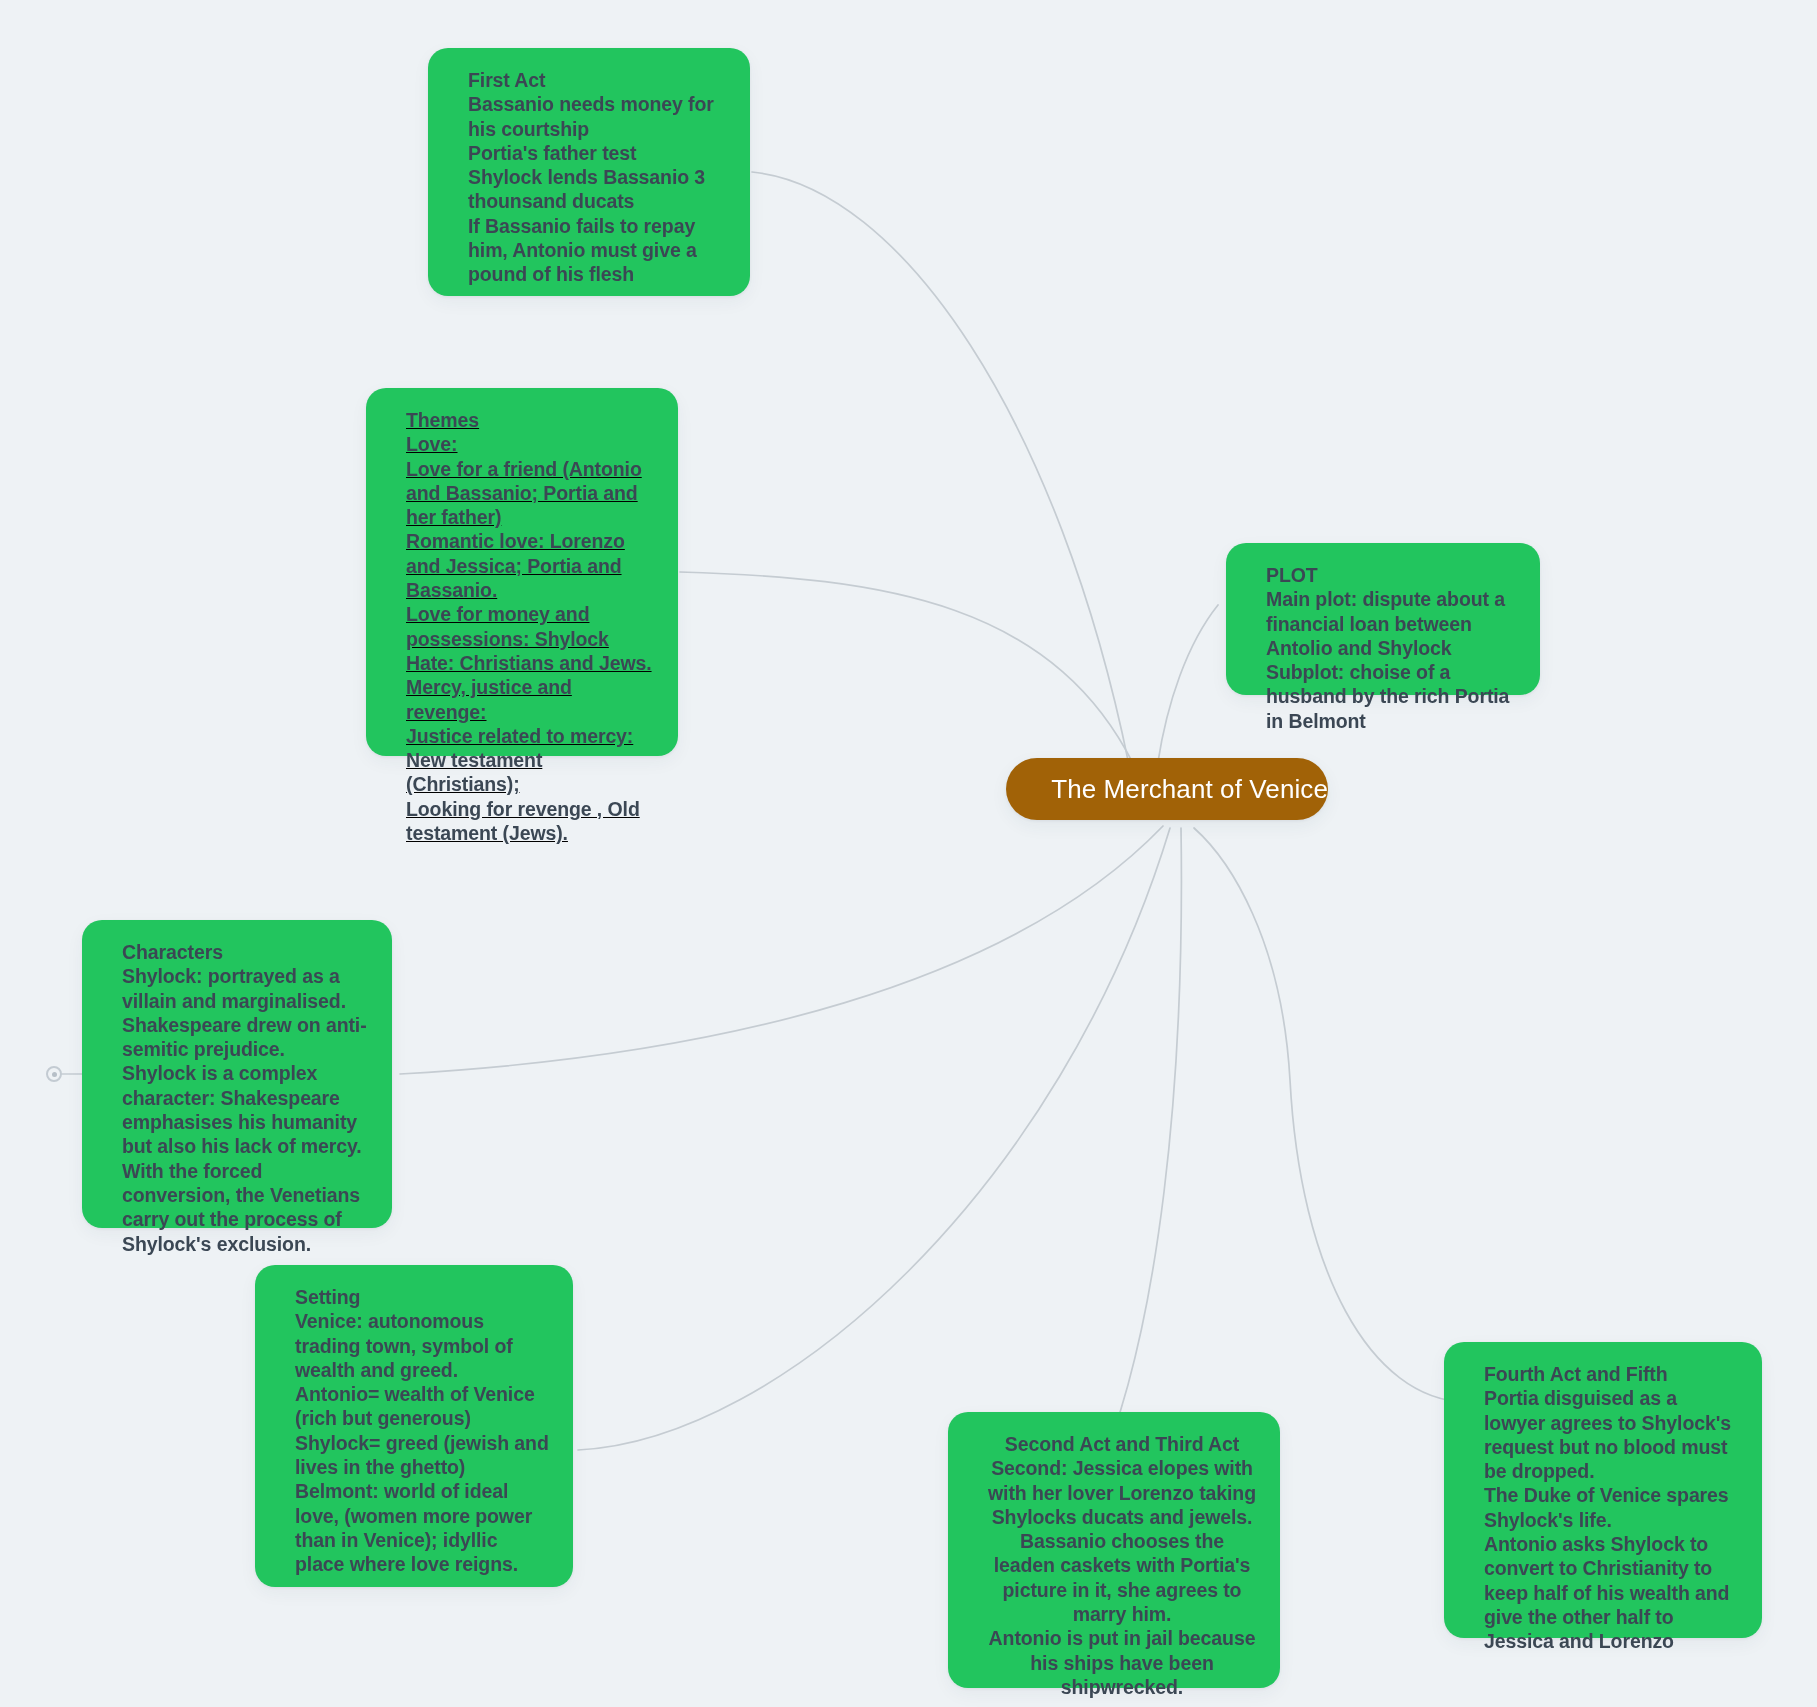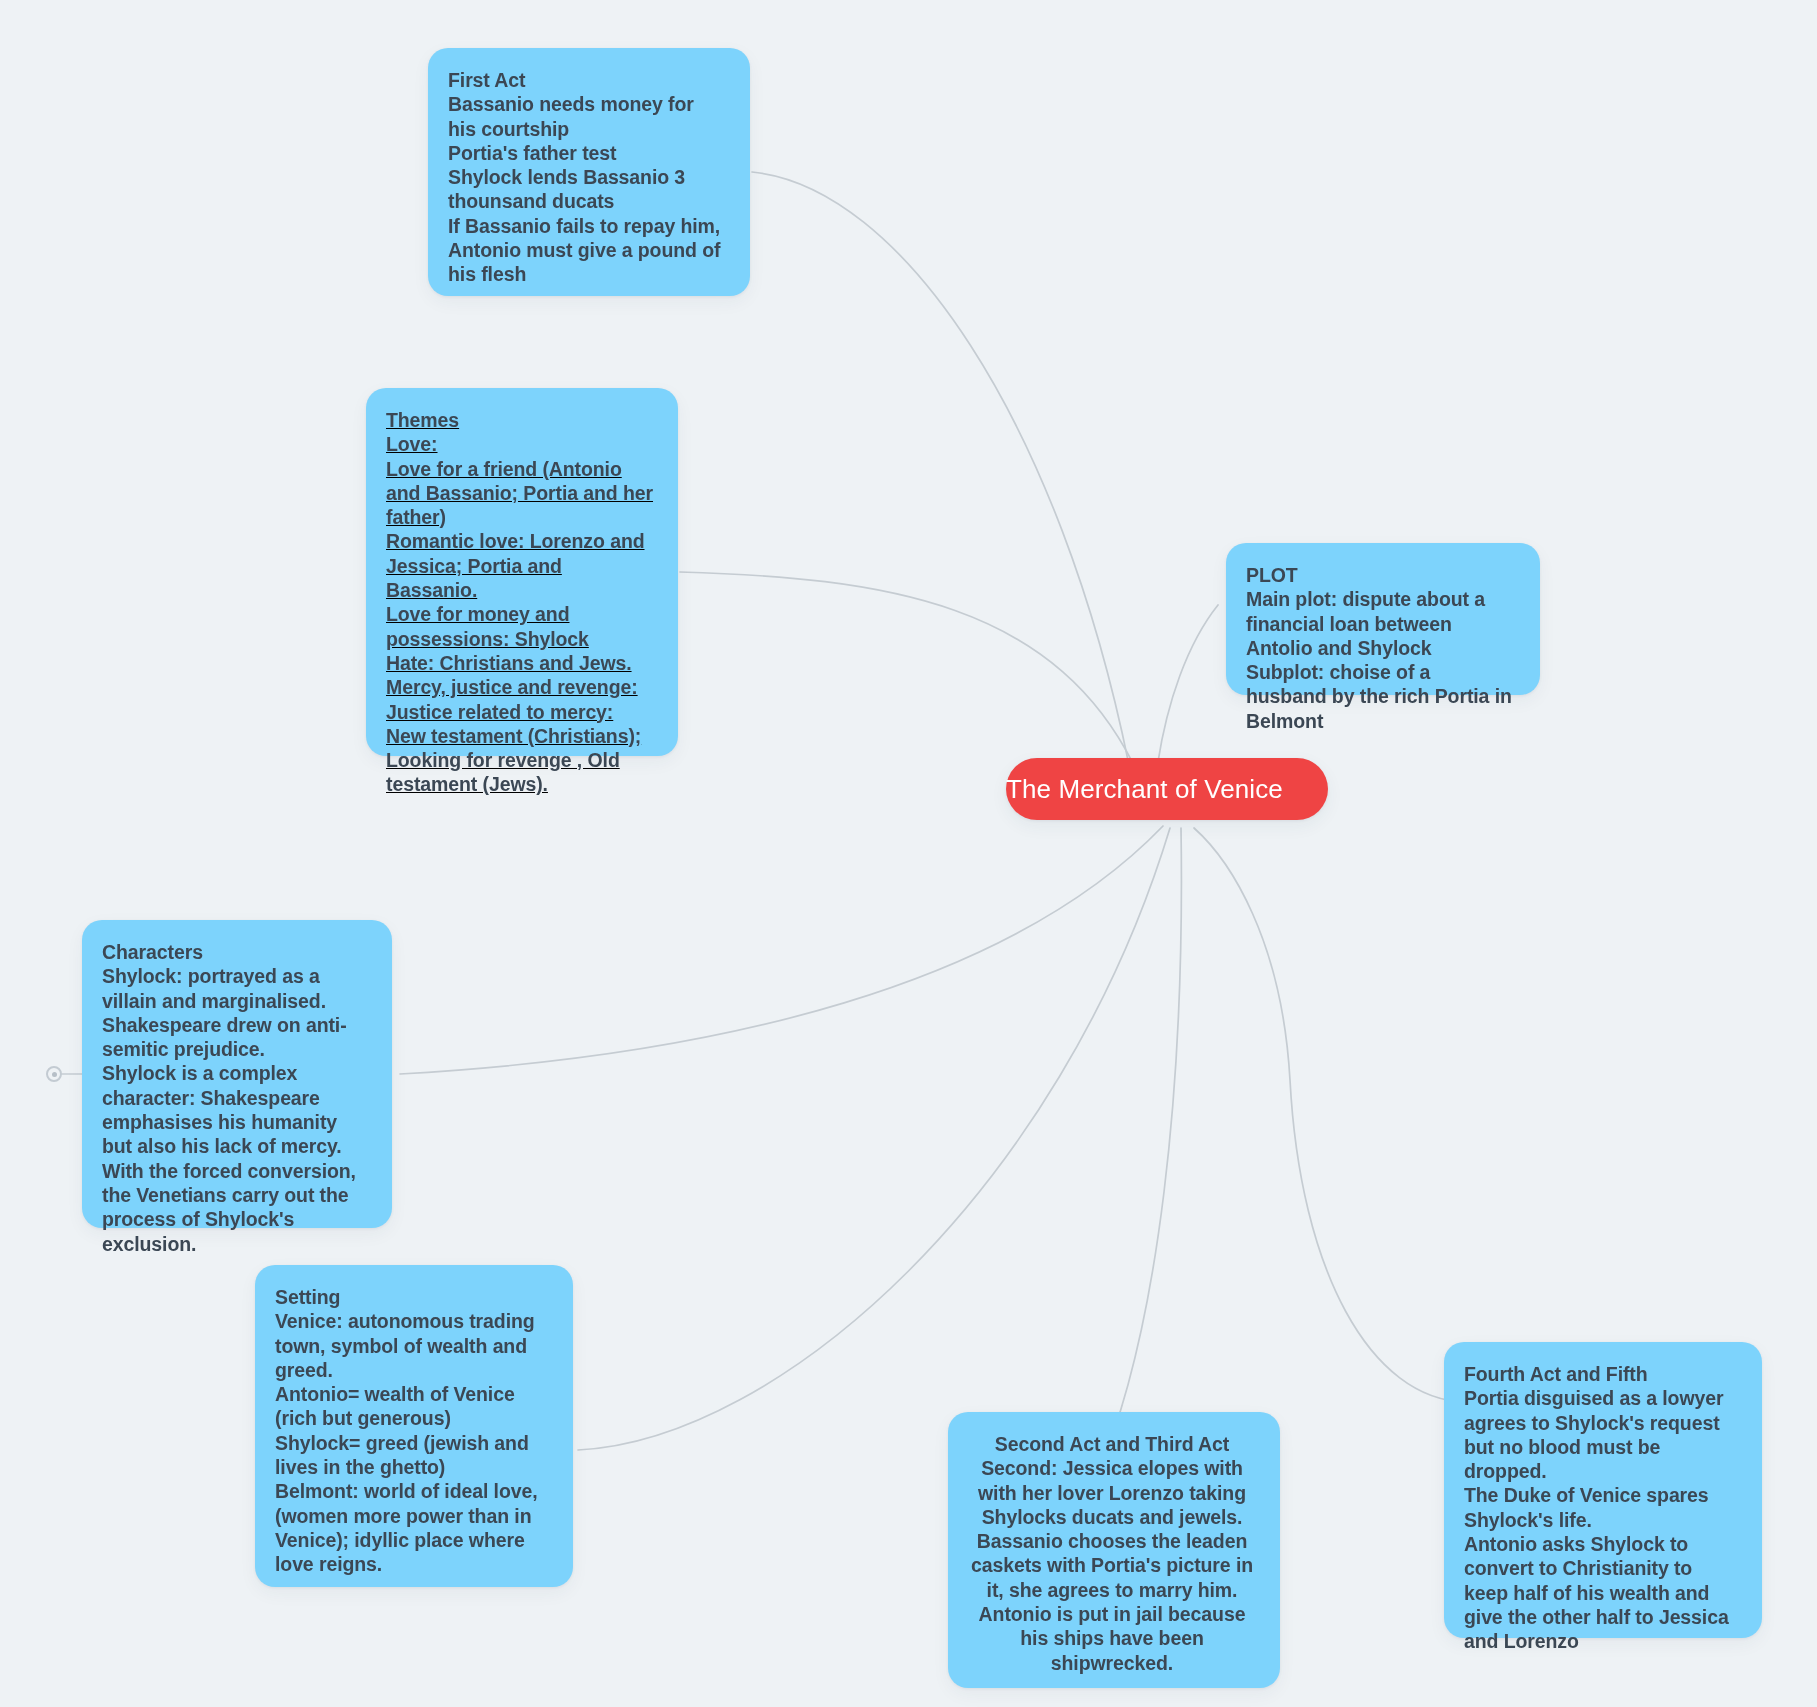--- a/index.html
+++ b/index.html
@@ -25,42 +25,42 @@
     left: 0;
     top: 0;
     width: 1817px;
     height: 1707px;
     pointer-events: none;
     z-index: 1;
   }
   .node {
     position: absolute;
     z-index: 2;
-    background: #7dd3fc;
+    background: #22c55e;
     border-radius: 20px;
     box-shadow: 0 1px 3px rgba(40, 60, 80, 0.07), 0 6px 18px rgba(40, 60, 80, 0.05);
     box-sizing: border-box;
-    padding: 20px 24px 22px 20px;
+    padding: 20px 24px 22px 40px;
   }
   .node-text {
     font-size: 19.5px;
     line-height: 24.3px;
     font-weight: bold;
     color: #3b4754;
     white-space: pre-line;
     letter-spacing: -0.1px;
   }
   .root-node {
     position: absolute;
     z-index: 3;
-    background: #ef4444;
+    background: #a16207;
     border-radius: 48px;
     display: flex;
     align-items: center;
-    justify-content: flex-start;
+    justify-content: flex-end;
     box-shadow: 0 1px 3px rgba(40, 60, 80, 0.07), 0 6px 18px rgba(40, 60, 80, 0.06);
     box-sizing: border-box;
   }
   .root-label {
     font-size: 26px;
     line-height: 30px;
     color: #ffffff;
     font-weight: normal;
     letter-spacing: 0.1px;
     white-space: nowrap;

